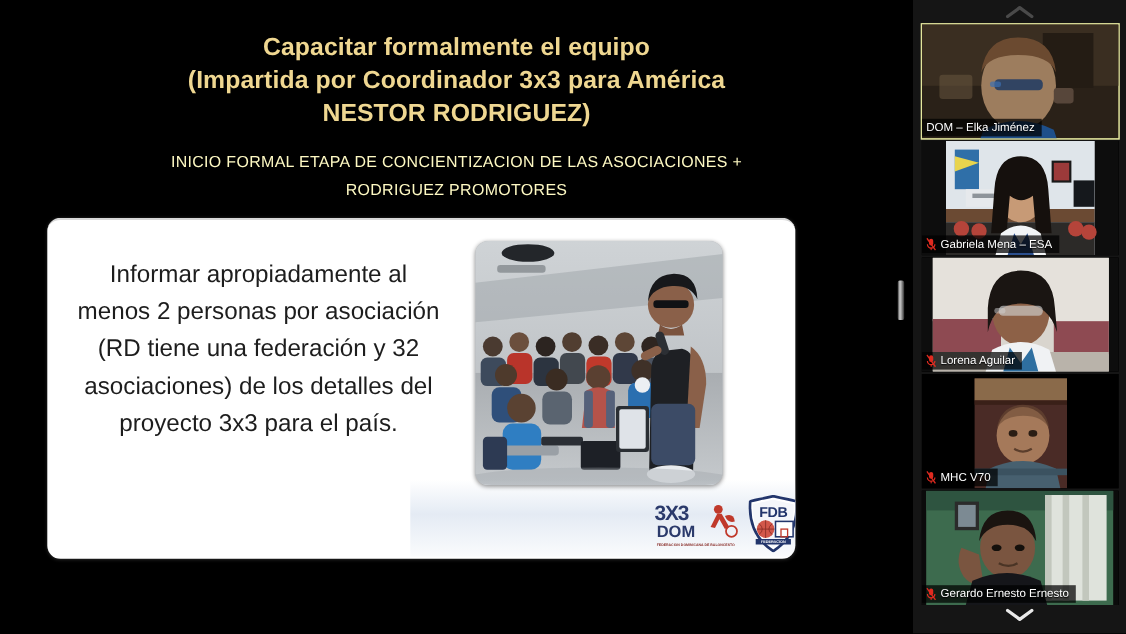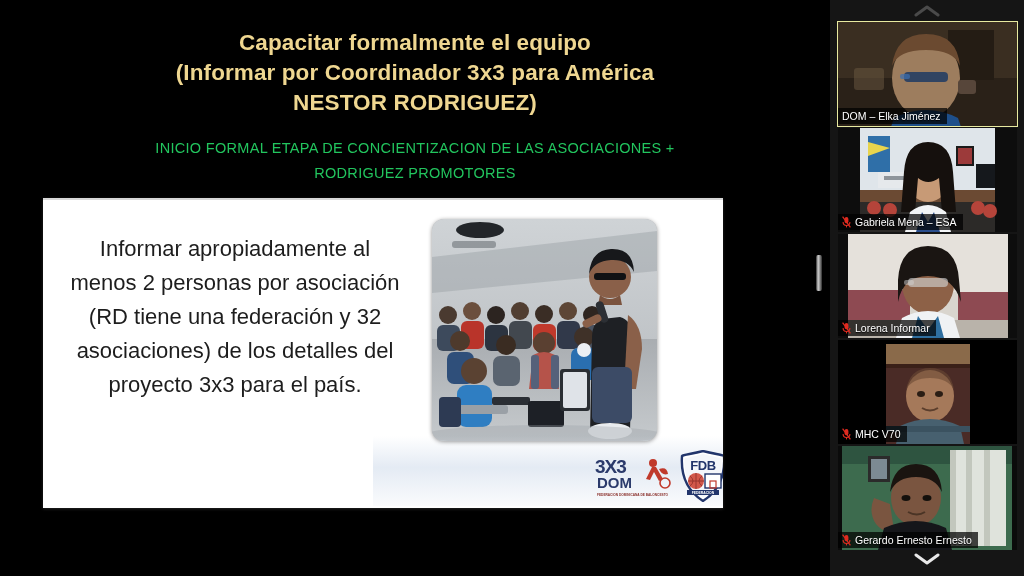--- a/index.html
+++ b/index.html
@@ -8,26 +8,26 @@
   #app{position:relative;width:1024px;height:576px;background:#000;padding-left:16px;}
 
   
   #share{position:absolute;left:0;top:0;width:830px;height:576px;background:#000;overflow:hidden;}
 
   #slide-title{position:absolute;left:0;top:28px;width:830px;text-align:center;
     color:#efd791;font-size:22.5px;line-height:30px;font-weight:700;letter-spacing:.1px;}
   #slide-title .tl{display:block;white-space:nowrap;}
 
   #slide-subtitle{position:absolute;left:0;top:136px;width:830px;text-align:center;
-    color:#22c55e;font-size:14.5px;line-height:25px;letter-spacing:.3px;}
+    color:#fef9c3;font-size:14.5px;line-height:25px;letter-spacing:.3px;}
   #slide-subtitle .sl{display:block;}
 
   
   #content-card{position:absolute;left:43px;top:198px;width:680px;height:308px;
-    background:#fff;border-top:2px solid #d8d8d8;box-shadow:0 1px 3px rgba(255,255,255,.14);overflow:hidden;}
+    background:#fff;border-top:2px solid #d8d8d8;box-shadow:0 1px 3px rgba(255,255,255,.14);overflow:hidden;border-radius:12px;}
 
   #card-text{position:absolute;left:22px;top:32px;width:340px;text-align:center;
     color:#1d1d1d;font-size:22px;line-height:34px;}
 
   
   #photo{position:absolute;left:389px;top:19px;width:225px;height:222px;border-radius:12px;overflow:hidden;
     box-shadow:0 1px 4px rgba(0,0,0,.45);background:#b9bcc0;}
   #photo svg{display:block;width:100%;height:100%;}
 
   
@@ -67,21 +67,21 @@
 </style>
 </head>
 <body>
 
 <div id="app">
 
   <div id="share">
 
     <div id="slide-title">
       <span class="tl">Capacitar formalmente el equipo</span>
-      <span class="tl">(Informar por Coordinador 3x3 para América</span>
+      <span class="tl">(Impartida por Coordinador 3x3 para América</span>
       <span class="tl">NESTOR RODRIGUEZ)</span>
     </div>
 
     <div id="slide-subtitle">
       <span class="sl">INICIO FORMAL ETAPA DE CONCIENTIZACION DE LAS ASOCIACIONES +</span>
       <span class="sl">RODRIGUEZ PROMOTORES</span>
     </div>
 
     <div id="content-card">
 
@@ -283,21 +283,21 @@
       </div>
       <div class="namebar">
         <span class="mic">
           <svg viewBox="0 0 9 12">
               <rect x="2.6" y="1" width="3.8" height="6.2" rx="1.9" fill="#e02b20"></rect>
               <path d="M1.1 6.1a3.4 3.4 0 006.8 0" fill="none" stroke="#e02b20" stroke-width="1.1"></path>
               <rect x="4" y="9" width="1" height="2.4" fill="#e02b20"></rect>
               <path d="M0.6 0.6 L8.4 11.4" stroke="#e02b20" stroke-width="1.2"></path>
             </svg>
         </span>
-        <span class="nm">Lorena Informar</span>
+        <span class="nm">Lorena Aguilar</span>
       </div>
     </div>
 
     <div class="tile" style="top:340px">
       <div class="feed">
         <svg viewBox="0 0 179 104" preserveAspectRatio="xMidYMid slice">
           <rect width="179" height="104" fill="#000"></rect>
           <rect x="48" y="4" width="84" height="100" fill="#4a2b26"></rect>
           <rect x="48" y="4" width="84" height="20" fill="#8a6a4a"></rect>
           <rect x="48" y="24" width="84" height="4" fill="#3a2018"></rect>

